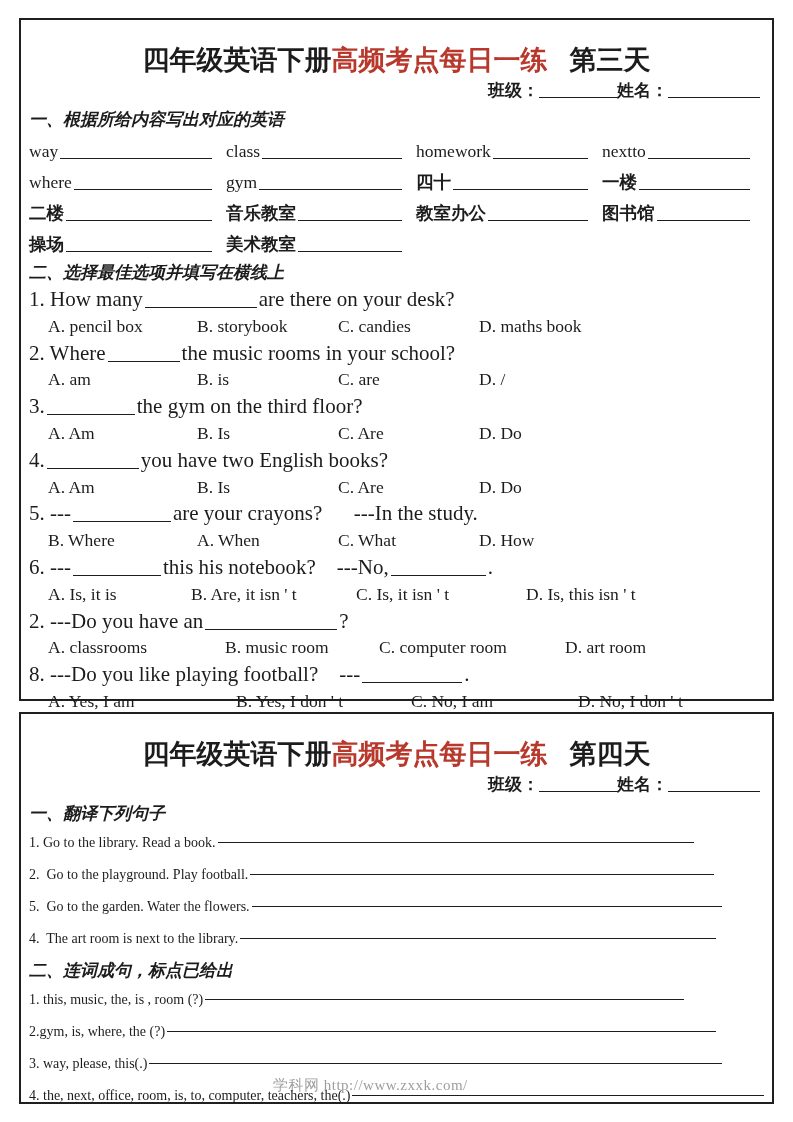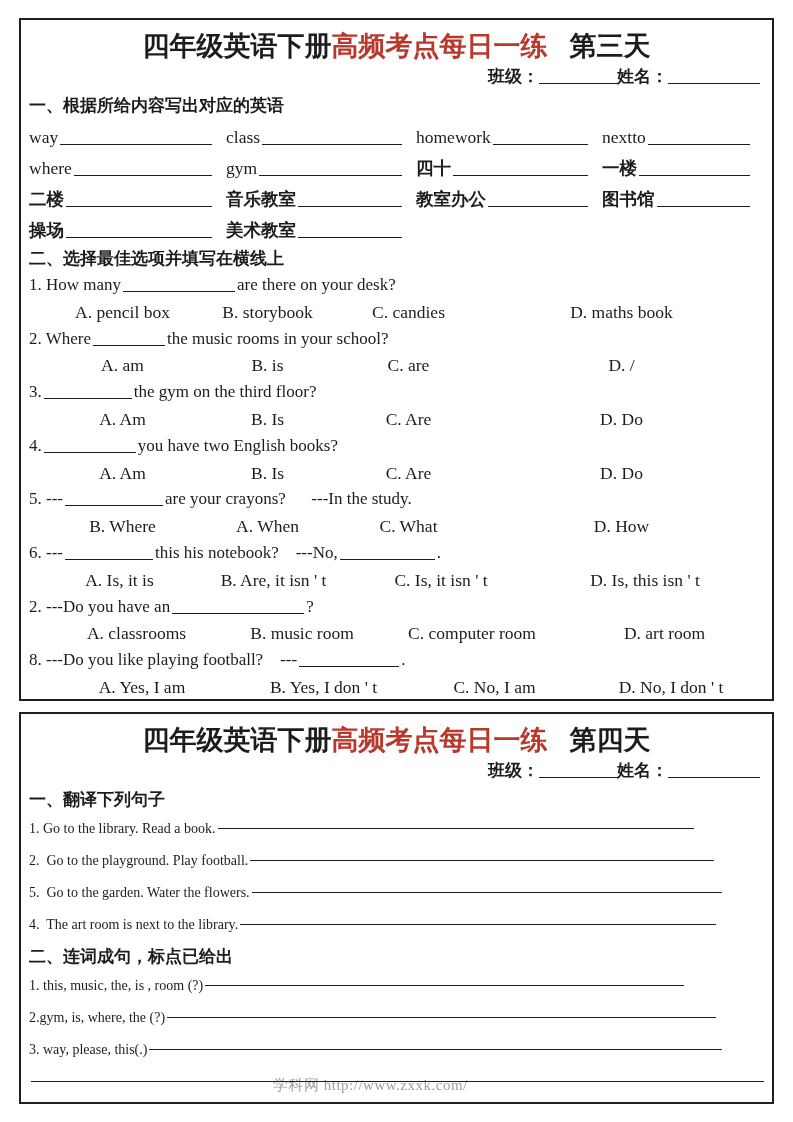--- a/index.html
+++ b/index.html
@@ -12,53 +12,53 @@
   .sheet{position:absolute;inset:0;}
   .box{
     position:absolute;left:19px;width:755px;
     border:2px solid #1f1f1f;box-sizing:border-box;
     background:#fff;padding:4px 8px 0 8px;
   }
   .box1{top:18px;height:683px;}
   .box2{top:712px;height:392px;}
   .title{
     text-align:center;font-size:27px;font-weight:bold;
-    line-height:36px;margin-top:4px;white-space:pre;
+    line-height:36px;margin-top:18px;white-space:pre;
   }
   .title .red{color:#b8382c;}
   .title .day{margin-left:22px;}
   .idline{
     text-align:right;font-size:17px;line-height:26px;
     padding-right:4px;font-weight:bold;
   }
   .idblank{
     display:inline-block;border-bottom:1.6px solid #1d1d1d;
     height:13px;vertical-align:-2px;
   }
   .heading{
-    font-size:17px;font-weight:bold;line-height:27px;margin-top:2px;
+    font-size:17px;font-weight:bold;line-height:27px;margin-top:2px;font-style:italic;
   }
   
   .vgrid{
     display:grid;grid-template-columns:197px 190px 186px 1fr;
     grid-auto-rows:31px;align-items:end;font-size:17.5px;
   }
   .vcell{display:flex;align-items:flex-end;padding-bottom:3px;justify-content:center;}
   .vcell .vlabel{white-space:pre;line-height:20px;}
   .vcell.cjk .vlabel{font-weight:bold;}
   .vblank{flex:1;border-bottom:1.6px solid #1d1d1d;margin:0 14px 2px 2px;height:1px;}
   
-  .qline{font-size:17px;line-height:26.8px;white-space:pre;}
+  .qline{font-size:21px;line-height:26.8px;white-space:pre;}
   .qtext{white-space:pre;}
   .qb{
     display:inline-block;border-bottom:1.6px solid #1d1d1d;
     height:13px;vertical-align:-2px;margin:0 2px;
   }
   .opts{
-    display:grid;font-size:17.5px;line-height:26.8px;padding-left:19px;white-space:pre;text-align:center;
+    display:grid;font-size:17.5px;line-height:26.8px;padding-left:19px;white-space:pre;
   }
   .ow-std{grid-template-columns:149px 141px 141px auto;}
   .ow-6{grid-template-columns:143px 165px 170px auto;}
   .ow-7{grid-template-columns:177px 154px 186px auto;}
   .ow-8{grid-template-columns:188px 175px 167px auto;}
   
   .lline{
     display:flex;align-items:center;height:32px;
     font-size:14px;position:relative;z-index:1;
   }
@@ -204,17 +204,18 @@
       </div>
     <div class="lline">
         <span class="ltext">2.gym, is, where, the (?)</span>
         <span class="lblank" style="margin-right:48px"></span>
       </div>
     <div class="lline">
         <span class="ltext">3. way, please, this(.)</span>
         <span class="lblank" style="margin-right:42px"></span>
       </div>
     <div class="lline">
+        <span class="ltext">4. the, next, office, room, is, to, computer, teachers, the(.)</span>
         <span class="lblank" style="margin-right:0"></span>
       </div>
   </section>
 
 </div>
 
 </body></html>

